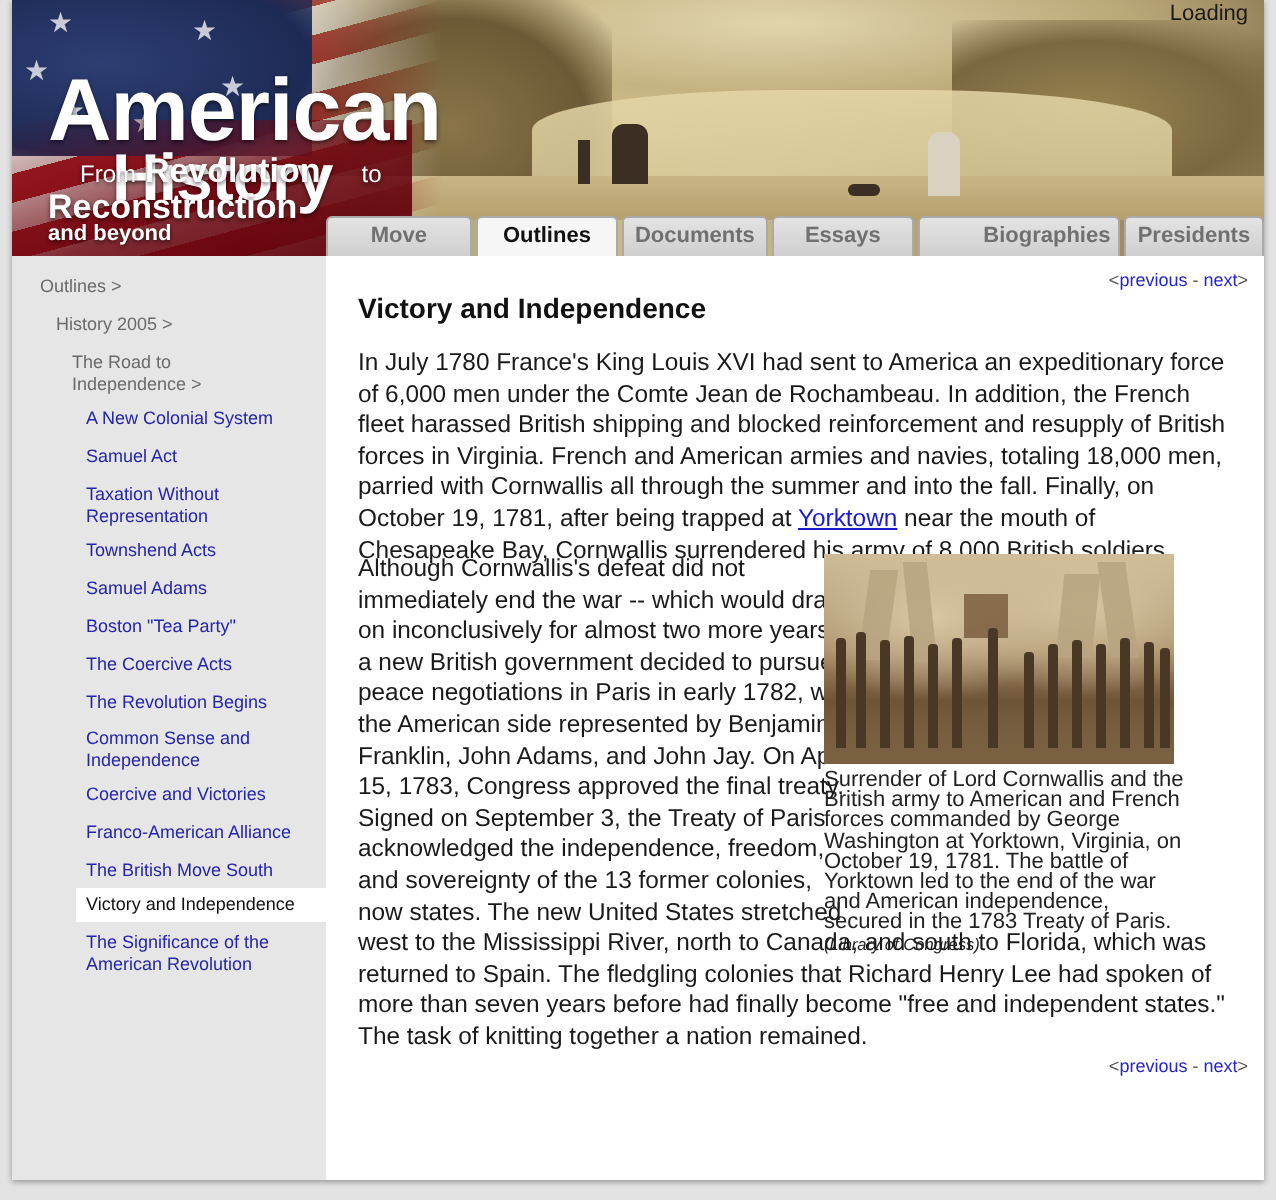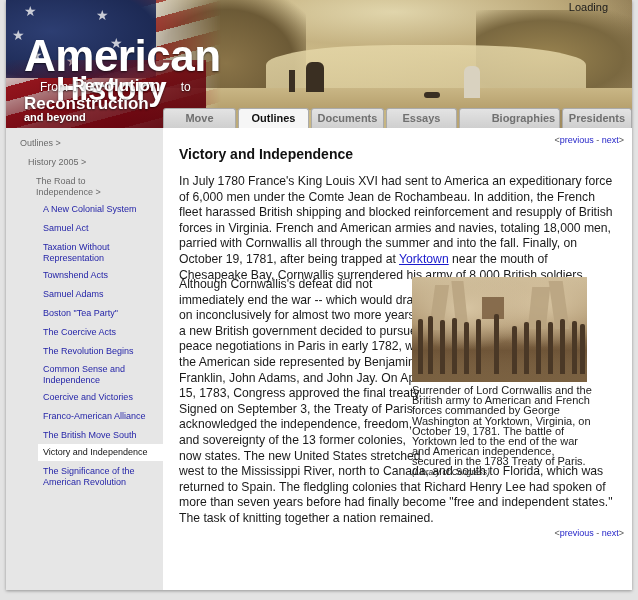--- a/index.html
+++ b/index.html
@@ -68,21 +68,21 @@
     text-shadow:0 1px 2px rgba(0,0,0,0.6);
   }
   #site-title .t1 { display:block; font-size:44px; font-weight:bold; line-height:33px; letter-spacing:-0.5px;margin-top:33px; }
   #site-title .t2 { display:block; font-size:33px; font-weight:bold; line-height:33px; padding-left:32px; letter-spacing:-0.5px; }
   #site-sub { position:absolute; left:18px; top:76px; color:#fff; text-shadow:0 1px 2px rgba(0,0,0,0.6); }
   #site-sub .s1 { font-size:12px;padding-left:16px; }
   #site-sub .s1b { font-size:17px; font-weight:bold; }
   #site-sub .s2 { display:block; font-size:17px; font-weight:bold; line-height:17px; margin-top:-1px; }
   #site-sub .s3 { display:block; font-size:11px; font-weight:bold; line-height:11px; }
   #loading {
-    position:absolute; right:24px; top:1px; font-size:11px; color:#1a1a1a;
+    position:absolute; right:8px; top:1px; font-size:11px; color:#1a1a1a;
   }
   
   #nav { position:absolute; left:157px; top:108px; width:469px; height:20px; display:flex; }
   .tab {
     height:19px; line-height:19px; margin-right:2px;
     background:linear-gradient(180deg, #e3e3e3 0%, #cfcfcf 100%);
     border:1px solid #aaa; border-bottom:none;
     color:#707070; font-size:11px; font-weight:bold; text-align:center;
     border-radius:3px 3px 0 0; cursor:pointer;
   }

